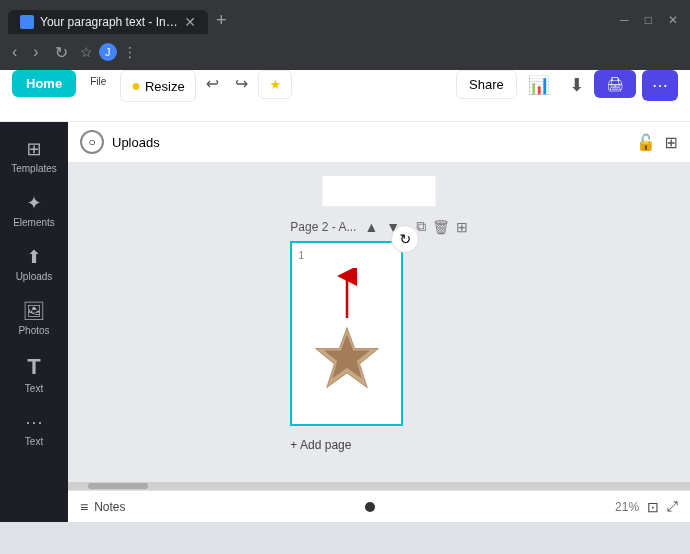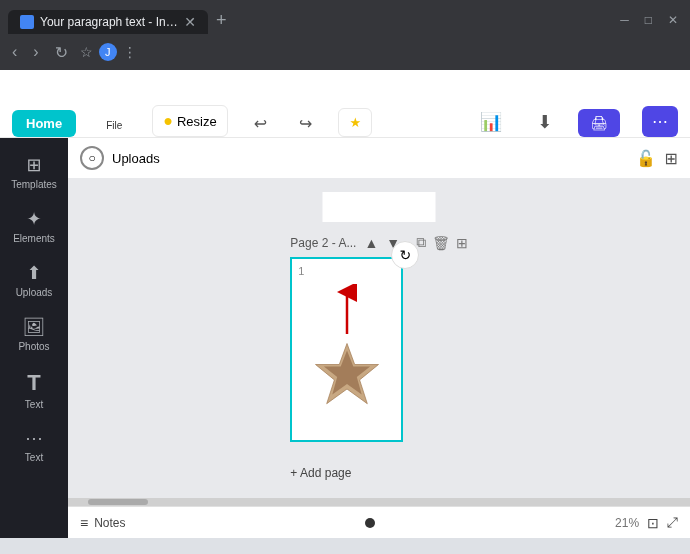--- a/index.html
+++ b/index.html
@@ -17,21 +17,21 @@
     .win-btn { color: #9aa0a6; background: none; border: none; padding: 4px 8px; font-size: 12px; cursor: pointer; }
 
     .address-bar { background: #35363a; padding: 4px 8px; display: flex; align-items: center; gap: 8px; height: 36px; }
     .nav-btn { background: none; border: none; color: #9aa0a6; font-size: 16px; cursor: pointer; padding: 2px 4px; }
     .nav-btn:disabled { color: #5f6368; }
     .address-input { background: #202124; border: none; border-radius: 20px; padding: 4px 12px; color: #e8eaed; font-size: 12px; flex: 1; outline: none; }
     .addr-icons { display: flex; gap: 6px; align-items: center; }
     .addr-icon { color: #9aa0a6; font-size: 14px; cursor: pointer; }
 
     
-    .canva-toolbar { background: #ffffff; display: flex; align-items: flex-end; padding: 0 12px; height: 68px; border-bottom: 1px solid #e8e8e8; gap: 20px; }
+    .canva-toolbar { background: #ffffff; display: flex; align-items: flex-start; padding: 0 12px; height: 52px; border-bottom: 1px solid #e8e8e8; gap: 4px; }
     .btn-home { background: #00c4cc; color: white; border: none; border-radius: 6px; padding: 6px 14px; font-size: 13px; font-weight: 600; cursor: pointer; }
     .btn-file { background: none; border: none; color: #333; font-size: 10px; cursor: pointer; padding: 6px 10px; }
     .btn-resize { background: none; border: 1px solid #e8e8e8; border-radius: 6px; padding: 6px 10px; font-size: 13px; cursor: pointer; display: flex; align-items: center; gap: 4px; }
     .resize-dot { color: #f5c200; font-size: 16px; }
     .btn-undo-redo { background: none; border: none; color: #555; font-size: 16px; cursor: pointer; padding: 4px 6px; }
     .btn-trypro { background: none; border: 1px solid #e8e8e8; border-radius: 6px; padding: 6px 10px; font-size: 13px; cursor: pointer; display: flex; align-items: center; gap: 4px; }
     .pro-star { color: #f5c200; }
     .spacer { flex: 1; }
     .btn-share { background: none; border: 1px solid #e8e8e8; border-radius: 6px; padding: 6px 12px; font-size: 13px; cursor: pointer; }
     .btn-stats { background: none; border: none; color: #555; font-size: 18px; cursor: pointer; padding: 4px 8px; }
@@ -73,21 +73,21 @@
     .page-nav-btn { background: none; border: none; color: #555; cursor: pointer; font-size: 14px; padding: 0 2px; }
     .page-actions { display: flex; gap: 6px; margin-left: 8px; }
     .page-action-btn { background: none; border: none; color: #777; cursor: pointer; font-size: 14px; }
 
     .page-canvas { background: white; width: 113px; height: 185px; border: 2px solid #00c4cc; position: relative; display: flex; flex-direction: column; align-items: center; }
     .page-canvas .page-num { position: absolute; top: 6px; left: 6px; font-size: 11px; color: #888; }
     .rotate-btn { position: absolute; top: -18px; right: -18px; background: white; border: 1px solid #ddd; border-radius: 50%; width: 28px; height: 28px; display: flex; align-items: center; justify-content: center; cursor: pointer; font-size: 14px; }
 
     .star-shape { width: 70px; height: 70px; position: absolute; bottom: 30px; }
 
-    .add-page-btn { background: none; border: none; color: #444; font-size: 12px; cursor: pointer; margin-top: 24px; display: flex; align-items: center; gap: 4px; }
+    .add-page-btn { background: none; border: none; color: #444; font-size: 12px; cursor: pointer; margin-top: 12px; display: flex; align-items: center; gap: 4px; }
 
     
     .red-arrow { position: absolute; top: 25px; left: 35px; }
 
     
     .bottom-bar { background: #fff; width: 100%; height: 32px; display: flex; align-items: center; padding: 0 12px; border-top: 1px solid #e0e0e0; position: absolute; bottom: 0; left: 0; }
     .notes-btn { display: flex; align-items: center; gap: 6px; background: none; border: none; color: #444; font-size: 12px; cursor: pointer; }
     .notes-icon { font-size: 14px; }
     .bottom-center { flex: 1; display: flex; justify-content: center; }
     .page-dot { width: 10px; height: 10px; background: #333; border-radius: 50%; }
@@ -135,20 +135,21 @@
   <button class="btn-resize">
     <span class="resize-dot">●</span>
     <span>Resize</span>
   </button>
   <button class="btn-undo-redo">↩</button>
   <button class="btn-undo-redo">↪</button>
   <button class="btn-trypro">
     <span class="pro-star">★</span>
   </button>
   <div class="spacer"></div>
+  <button class="btn-share">Share</button>
   <button class="btn-stats">📊</button>
   <button class="btn-download">⬇</button>
   <button class="btn-print">
     <span style="font-size:14px;">🖨</span>
   </button>
   <button class="btn-more">⋯</button>
 </div>
 
 <div class="main-area">
 

